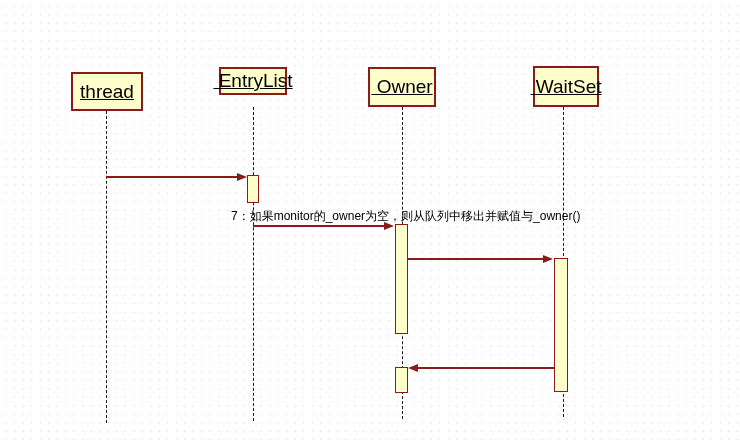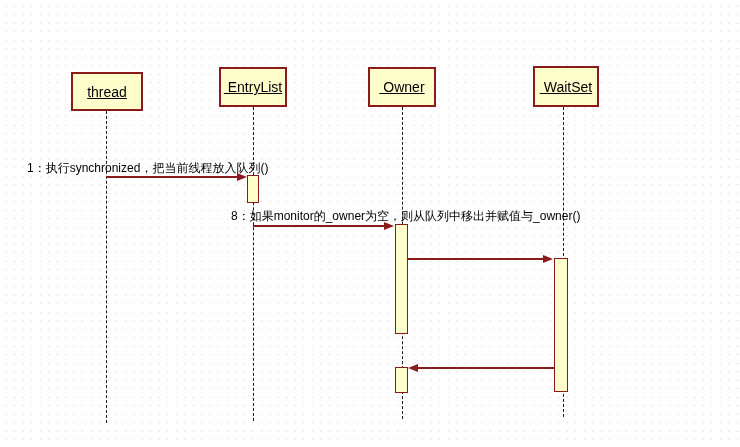--- a/index.html
+++ b/index.html
@@ -14,21 +14,21 @@
     background-size: 8.5px 8.5px;
     background-position: 2px 2px;
     overflow: hidden;
   }
   .head {
     position: absolute;
     background: #FFFFCC;
     border: 2px solid #8B1A1A;
     box-sizing: border-box;
     display: flex; align-items: center; justify-content: center;
-    font-size: 14px; color: #000000;
+    font-size: 19px; color: #000000;
     cursor: default;
   }
   .head span { text-decoration: underline; white-space: pre; }
   .lifeline {
     position: absolute;
     width: 0;
     border-left: 1px dashed #1a1a1a;
   }
   .activation {
     position: absolute;
@@ -66,40 +66,39 @@
 <div class="canvas">
 
   <div class="lifeline" style="left:106px; top:111px; height:312px;"></div>
   <div class="lifeline" style="left:253px; top:107px; height:314px;"></div>
   <div class="lifeline" style="left:402px; top:107px; height:312px;"></div>
   <div class="lifeline" style="left:563px; top:107px; height:310px;"></div>
 
   <div class="head" style="left:71px; top:72px; width:72px; height:39px;">
     <span>thread</span>
   </div>
-  <div class="head" style="left:219px; top:67px; width:68px; height:40px;">
+  <div class="head" style="left:219px; top:67px; width:68px; height:28px;">
     <span>&nbsp;EntryList</span>
   </div>
   <div class="head" style="left:368px; top:67px; width:68px; height:40px;">
     <span>&nbsp;Owner</span>
   </div>
   <div class="head" style="left:533px; top:66px; width:66px; height:41px;">
     <span>&nbsp;WaitSet</span>
   </div>
 
   <div class="activation" style="left:247px; top:175px; width:12px; height:28px;"></div>
   <div class="activation" style="left:395px; top:224px; width:13px; height:110px;"></div>
   <div class="activation" style="left:395px; top:367px; width:13px; height:26px;"></div>
   <div class="activation" style="left:554px; top:258px; width:14px; height:134px;"></div>
 
-  <div class="msg-label" style="left:27px; top:161px;">1：执行synchronized，把当前线程放入队列()</div>
   <div class="msg-line" style="left:106px; top:176px; width:132px;"></div>
   <div class="arrow-right" style="left:237px; top:172.5px;"></div>
 
-  <div class="msg-label" style="left:231px; top:209px;">8：如果monitor的_owner为空，则从队列中移出并赋值与_owner()</div>
+  <div class="msg-label" style="left:231px; top:209px;">7：如果monitor的_owner为空，则从队列中移出并赋值与_owner()</div>
   <div class="msg-line" style="left:253px; top:225px; width:132px;"></div>
   <div class="arrow-right" style="left:384px; top:221.5px;"></div>
 
   <div class="msg-line" style="left:408px; top:258px; width:136px;"></div>
   <div class="arrow-right" style="left:543px; top:254.5px;"></div>
 
   <div class="msg-line" style="left:418px; top:367px; width:136px;"></div>
   <div class="arrow-left" style="left:408px; top:363.5px;"></div>
 
 </div>

